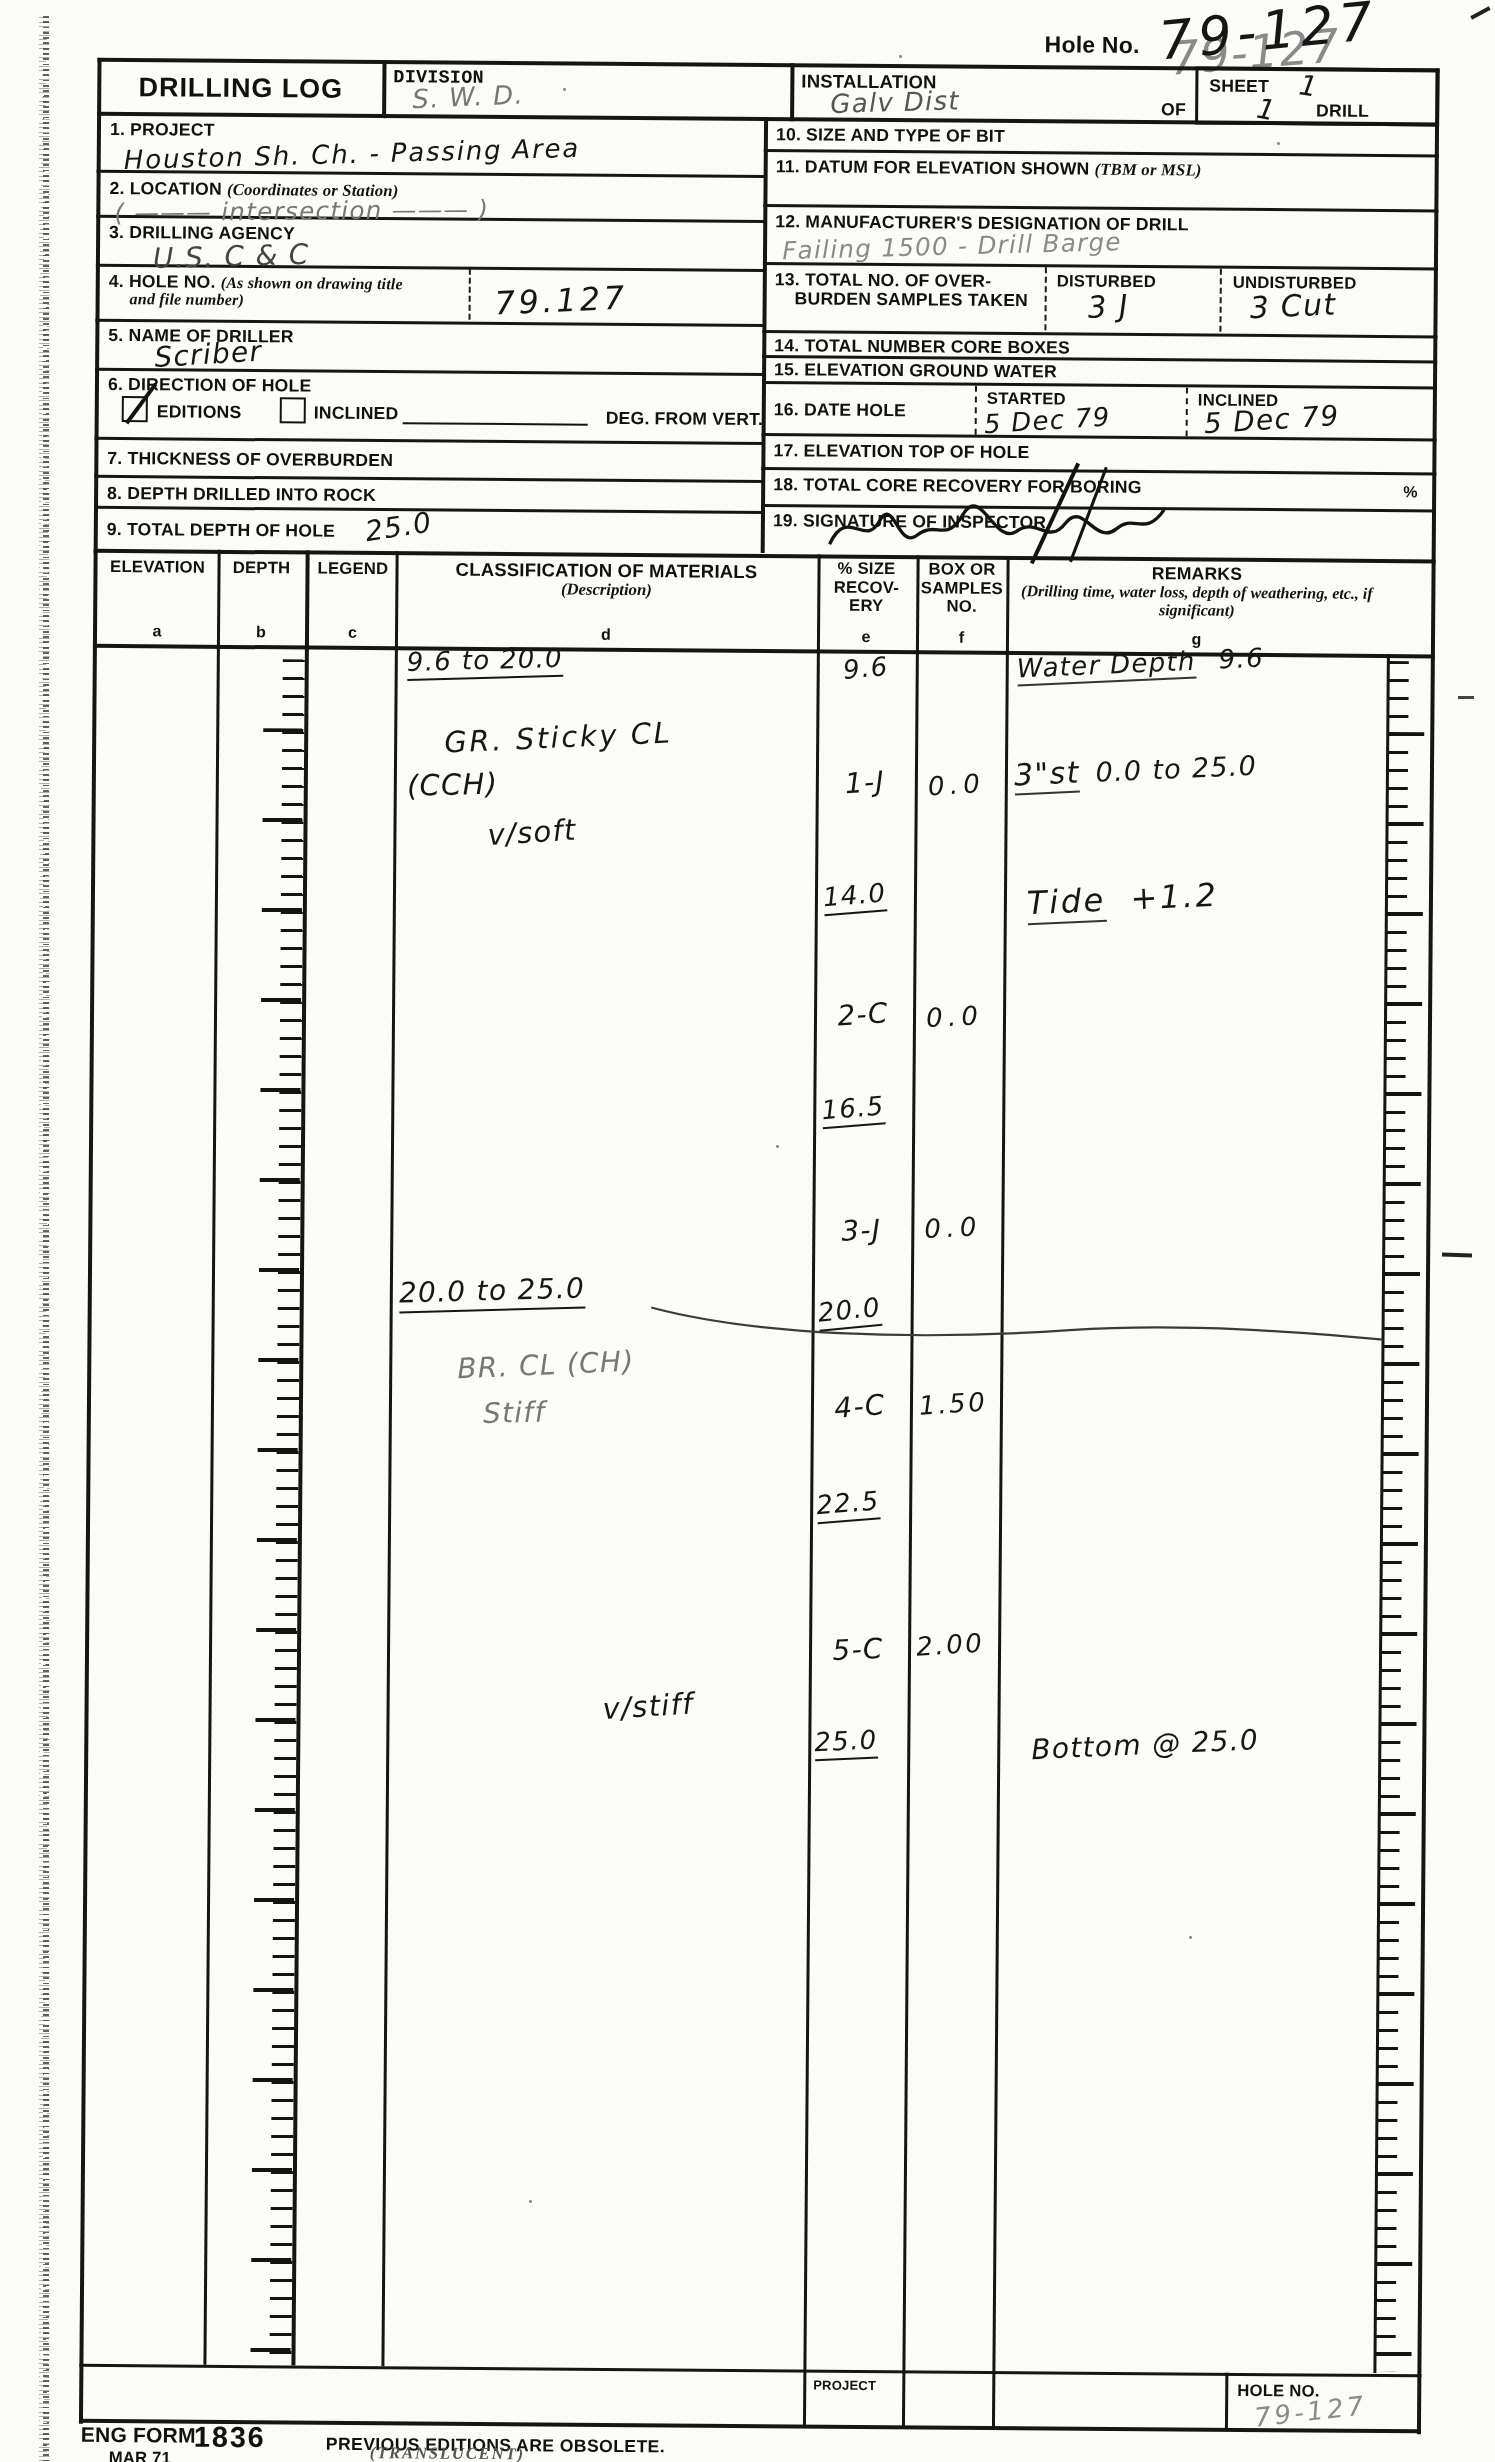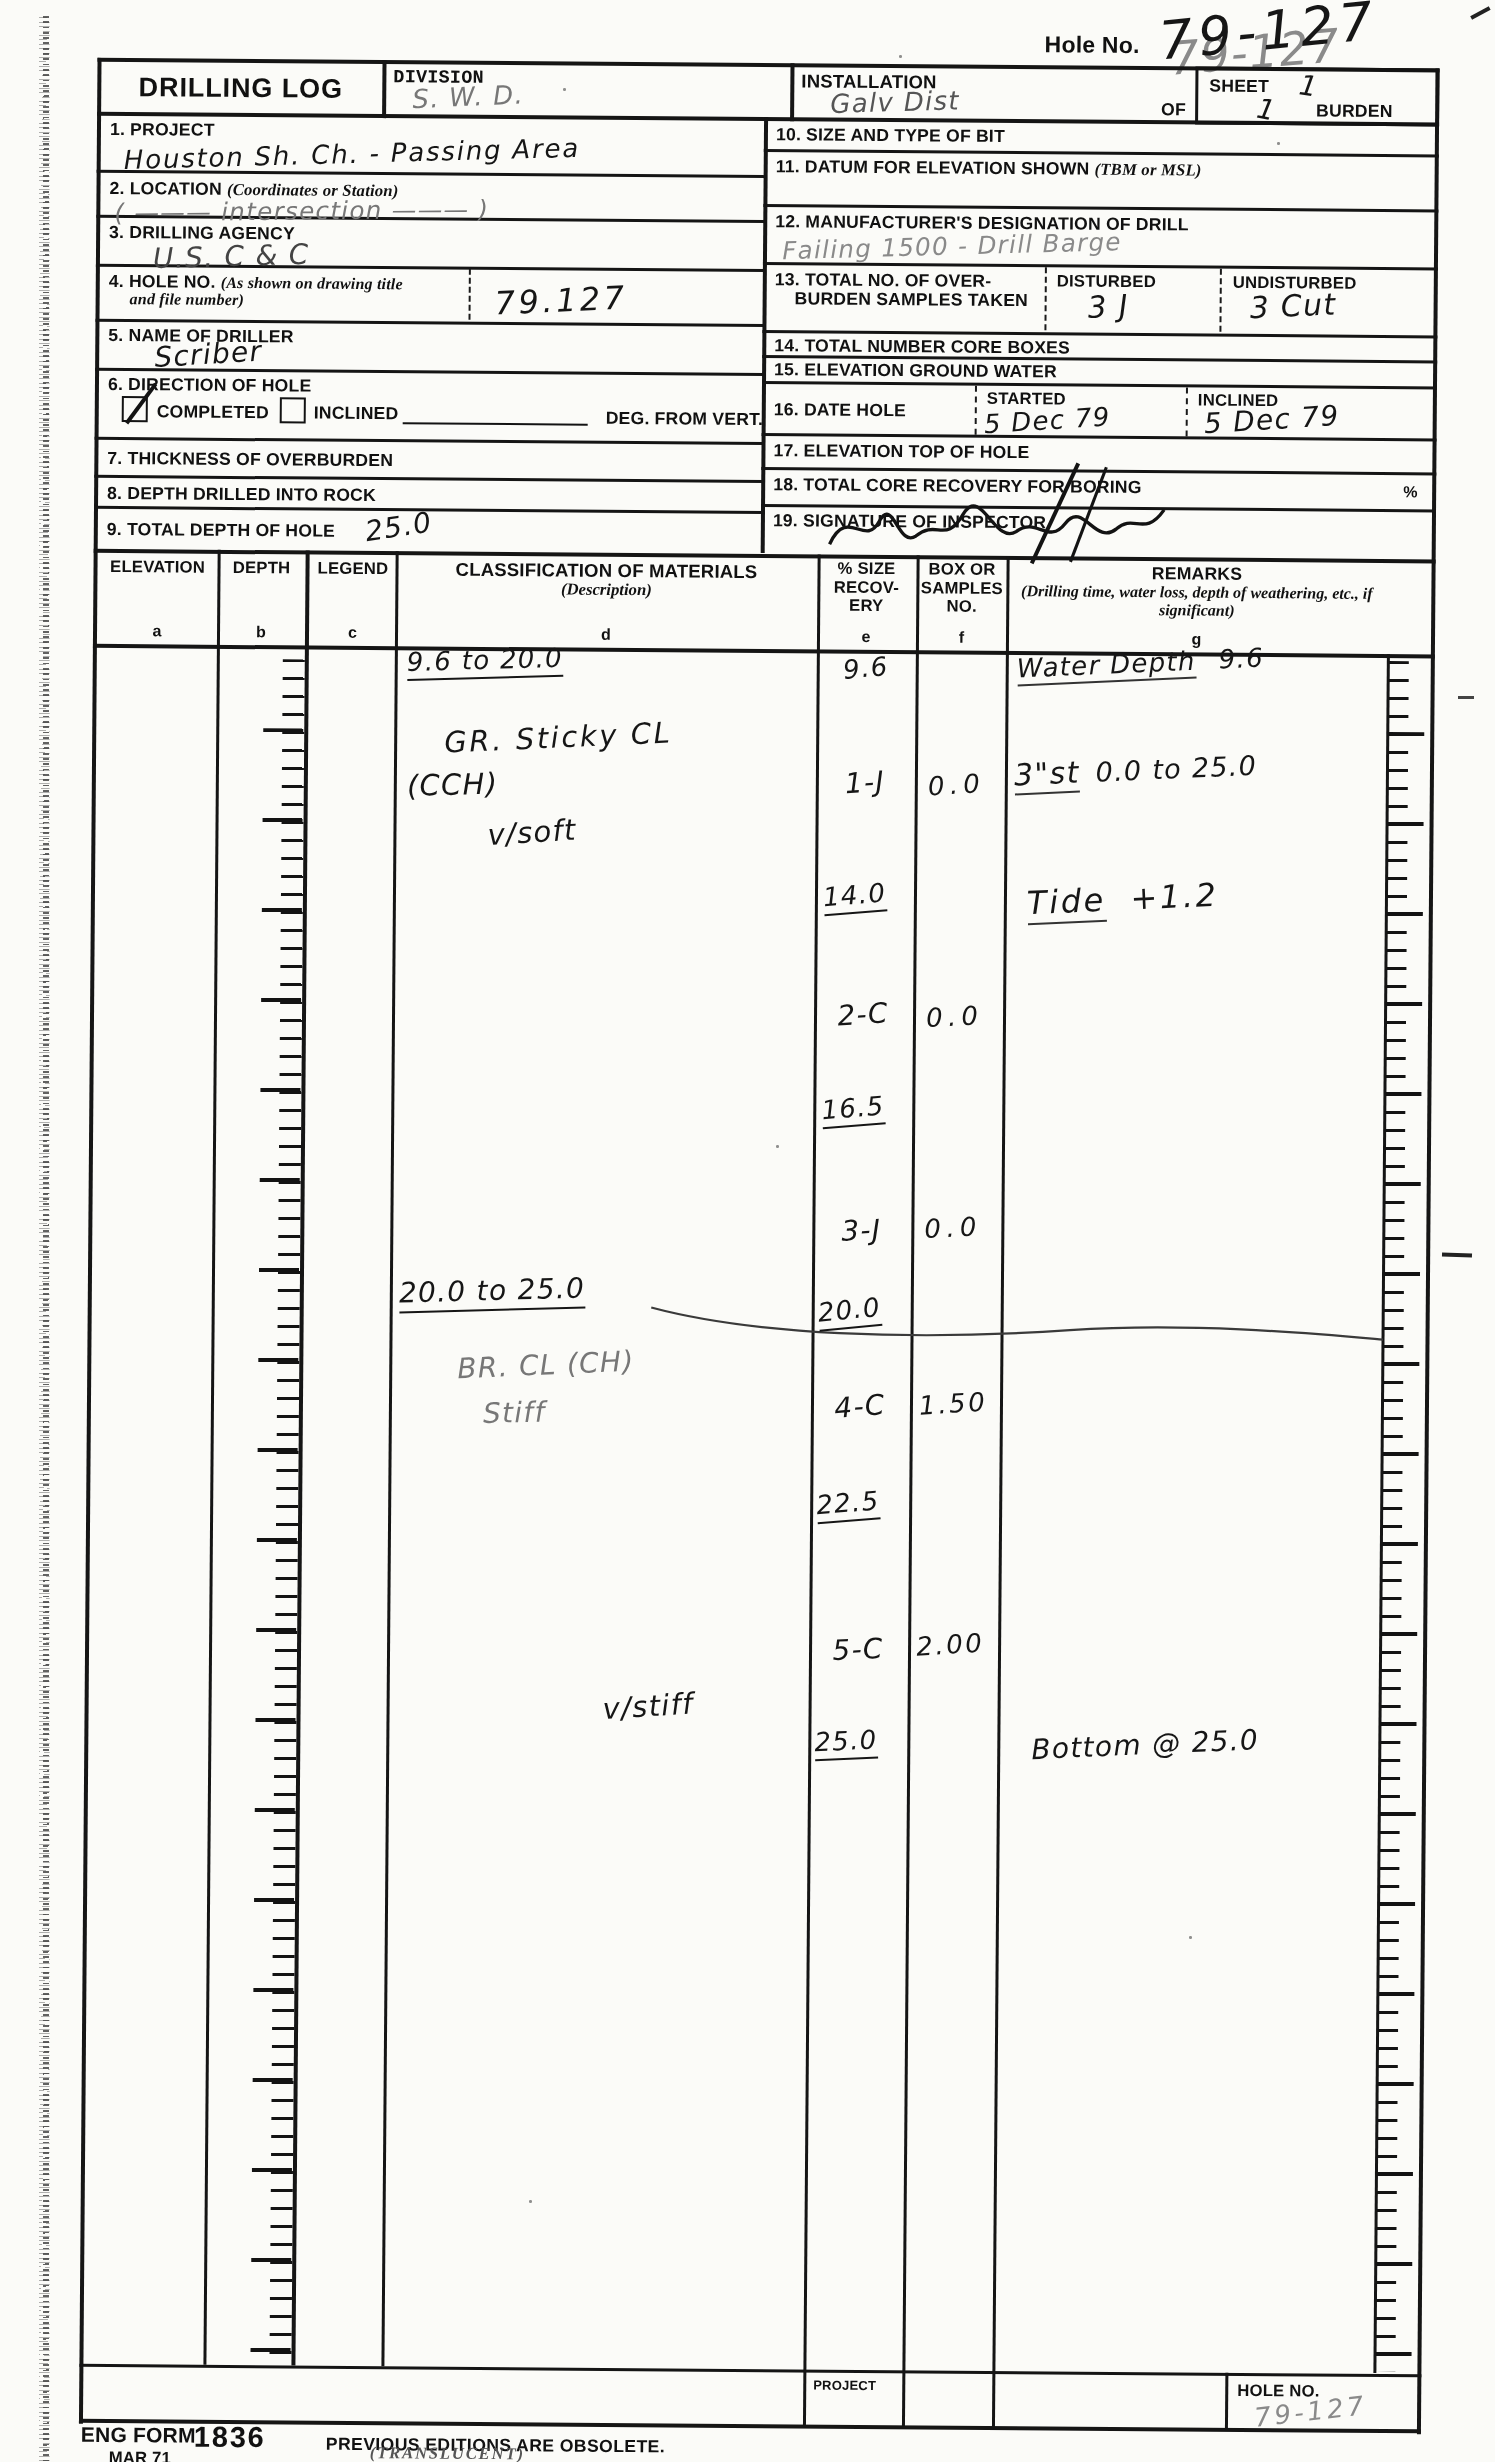--- a/index.html
+++ b/index.html
@@ -68,21 +68,21 @@
     <div class="lbl" style="left:394px;top:67px;font-size:18.5px;font-family:Liberation Mono, monospace;">DIVISION</div>
     <div class="hw faint" style="left:413px;top:81px;font-size:26px;transform:rotate(-3deg);">S. W. D.</div>
     <div class="lbl" style="left:802px;top:67px;font-size:18.5px;">INSTALLATION</div>
     <div class="hw" style="left:831px;top:83px;font-size:26px;transform:rotate(-2deg);color:#555;">Galv Dist</div>
 
     <div class="abs" style="left:1196px;top:60px;width:244px;height:58px;border:3.5px solid #131313;box-sizing:border-box;"></div>
     <div class="lbl" style="left:1210px;top:69px;font-size:17.6px;">SHEET</div>
     <div class="hw" style="left:1300px;top:62px;font-size:28px;transform:rotate(8deg);">1</div>
     <div class="lbl" style="left:1162px;top:93px;font-size:17.6px;">OF</div>
     <div class="hw" style="left:1258px;top:86px;font-size:28px;transform:rotate(10deg);">1</div>
-    <div class="lbl" style="left:1317px;top:93px;font-size:17.6px;">BURDEN</div>
+    <div class="lbl" style="left:1317px;top:93px;font-size:17.6px;">DRILL</div>
 
     <div class="vl" style="left:765px;top:114px;width:3.5px;height:436px;"></div>
 
     <div class="hl" style="left:98px;top:172px;width:670px;height:2.6px;"></div>
     <div class="hl" style="left:98px;top:217px;width:670px;height:2.6px;"></div>
     <div class="hl" style="left:98px;top:266px;width:670px;height:2.6px;"></div>
     <div class="hl" style="left:98px;top:321px;width:670px;height:2.6px;"></div>
     <div class="hl" style="left:98px;top:370px;width:670px;height:2.6px;"></div>
     <div class="hl" style="left:98px;top:439px;width:670px;height:2.6px;"></div>
     <div class="hl" style="left:98px;top:477px;width:670px;height:2.6px;"></div>
@@ -101,21 +101,21 @@
     <div class="note lbl" style="left:132px;top:292px;font-size:16px;">and file number)</div>
     <div class="vdash" style="left:471px;top:268px;height:51px;"></div>
     <div class="hw" style="left:497px;top:280px;font-size:32px;transform:rotate(-3deg);letter-spacing:3.5px;">79.127</div>
 
     <div class="lbl" style="left:111px;top:327px;">5. NAME OF DRILLER</div>
     <div class="hw" style="left:157px;top:339px;font-size:28px;transform:rotate(-4deg);">Scriber</div>
 
     <div class="lbl" style="left:111px;top:376px;">6. DIRECTION OF HOLE</div>
     <div class="cb" style="left:125px;top:398px;"></div>
     <div class="abs" style="left:128px;top:376px;width:3.5px;height:49px;background:#131313;transform:rotate(36deg);transform-origin:bottom center;"></div>
-    <div class="lbl" style="left:160px;top:403px;">COMPLETED</div>
+    <div class="lbl" style="left:160px;top:403px;">EDITIONS</div>
     <div class="cb" style="left:283px;top:398px;"></div>
     <div class="lbl" style="left:317px;top:403px;">INCLINED</div>
     <div class="abs" style="left:406px;top:422px;width:185px;border-bottom:2.6px solid #131313;"></div>
     <div class="lbl" style="left:609px;top:406px;">DEG. FROM VERT.</div>
 
     <div class="lbl" style="left:111px;top:450px;">7. THICKNESS OF OVERBURDEN</div>
     <div class="lbl" style="left:111px;top:485px;">8. DEPTH DRILLED INTO ROCK</div>
     <div class="lbl" style="left:111px;top:521px;">9. TOTAL DEPTH OF HOLE</div>
     <div class="hw" style="left:369px;top:510px;font-size:28px;transform:rotate(-9deg);">25.0</div>
 

